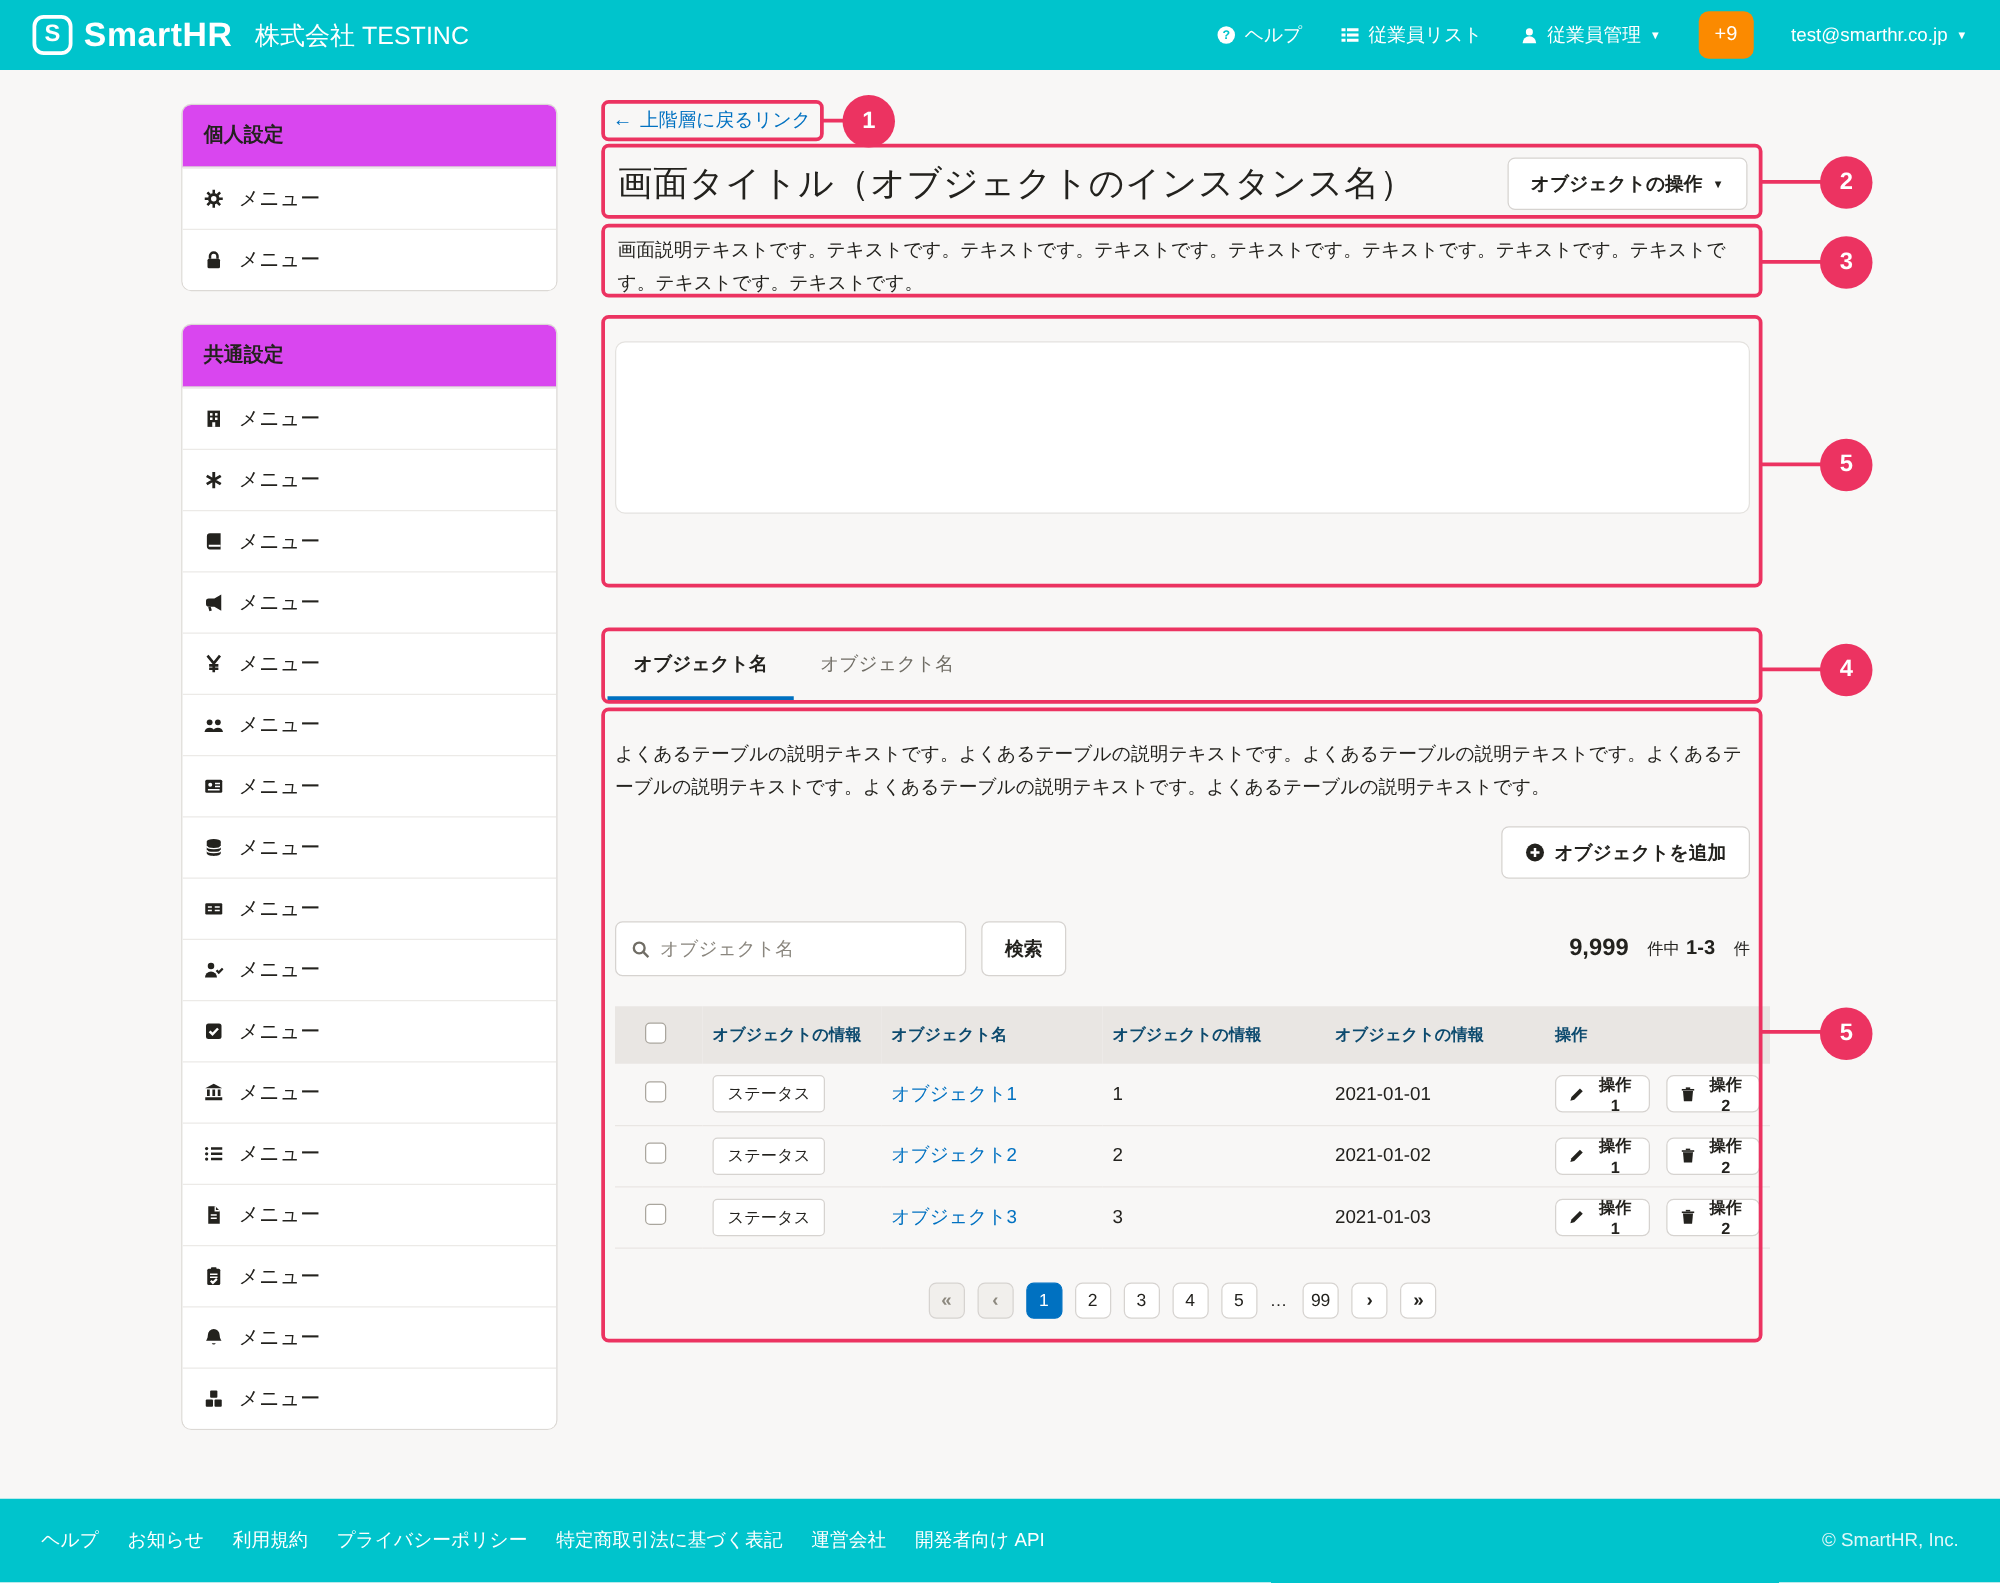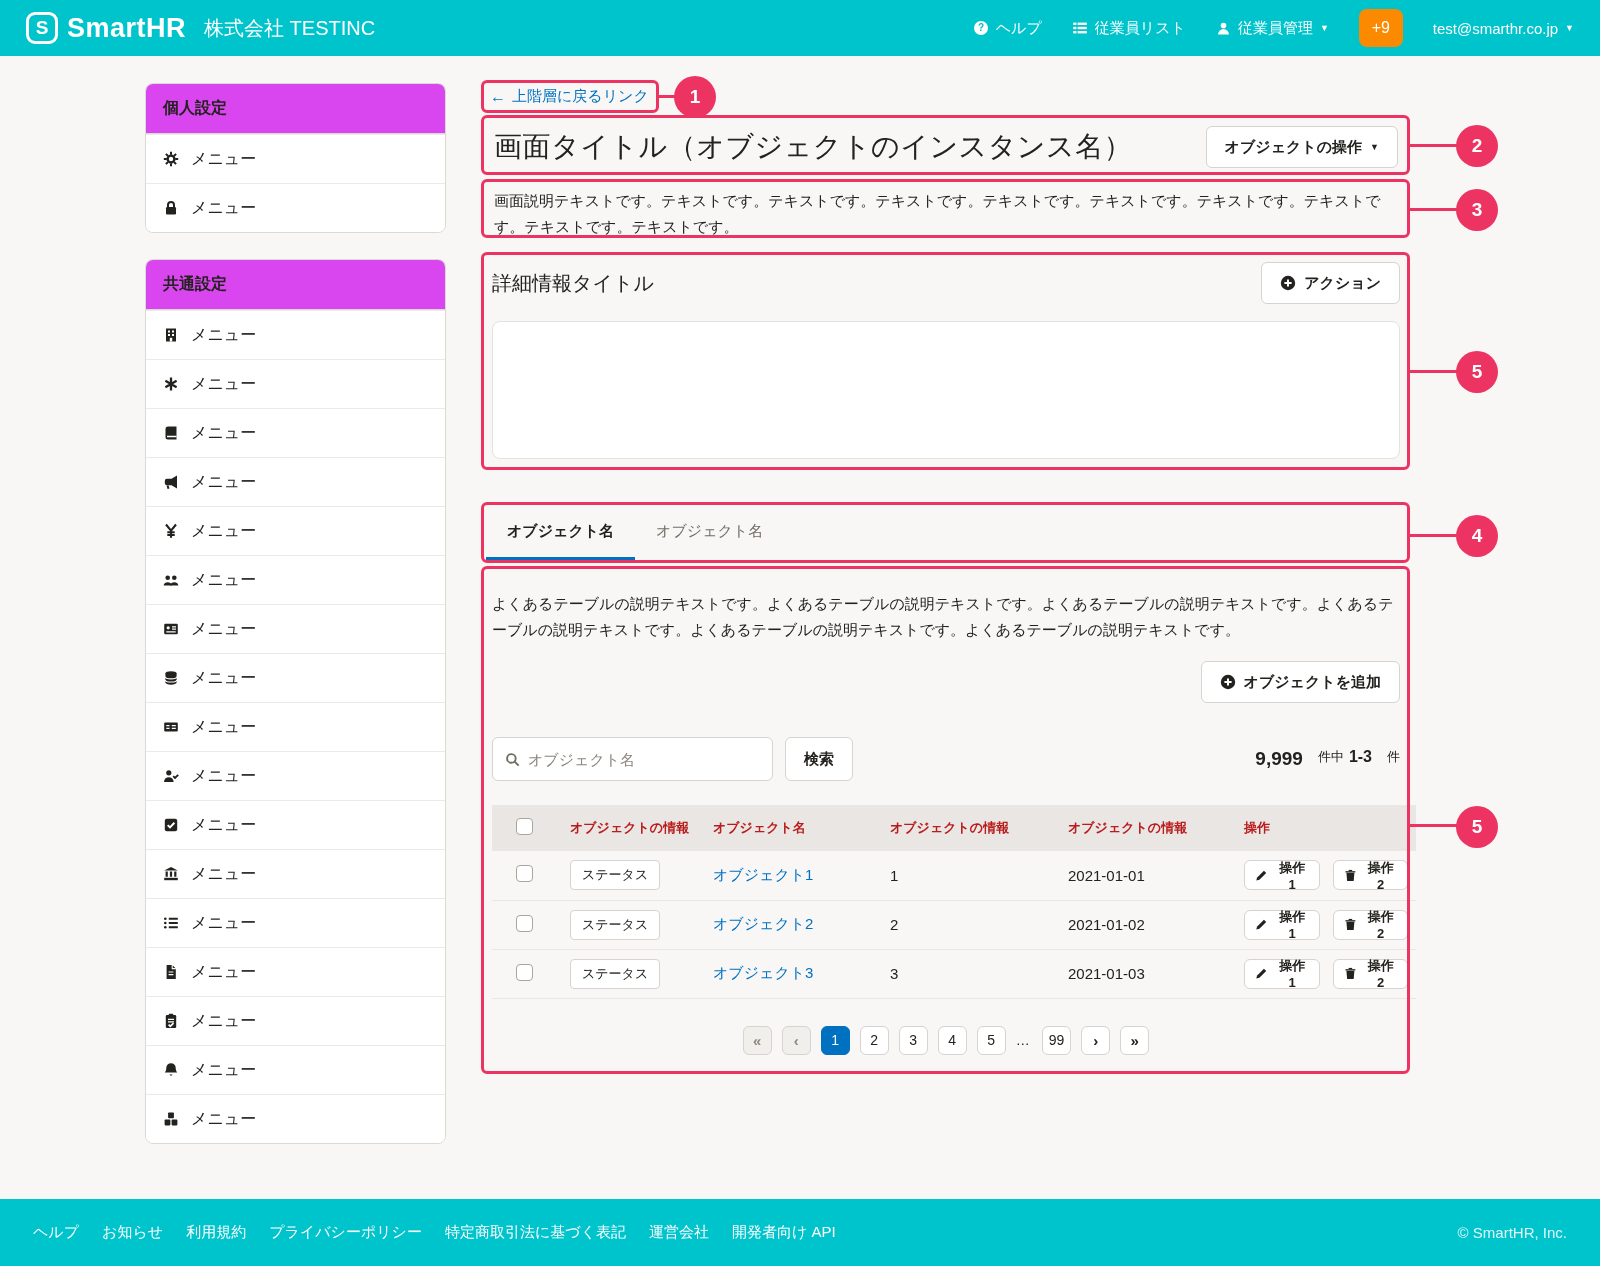--- a/index.html
+++ b/index.html
@@ -72,28 +72,28 @@
   .sec-table { top:486px; height:506px; padding:12px 8px 0 8px; }
   .table-desc { margin-top:10px; font-size:15px; line-height:26px; }
   .add-row { display:flex; justify-content:flex-end; margin-top:18px; }
   .search-row { display:flex; align-items:center; margin-top:34px; }
   .search-box { width:281px; height:44px; background:#fff; border:1px solid #d6d3d0; border-radius:6px;
     display:flex; align-items:center; padding:0 12px; gap:8px; }
   .search-box .ic { width:15px; height:15px; color:#706d65; flex:none; }
   .search-box input { border:none; outline:none; flex:1; font-size:15px; font-family:inherit; color:#23221e; background:transparent; }
   .search-box input::placeholder { color:#8a867e; }
   .search-row .btn-search { margin-left:12px;text-align:center; }
-  .result-count { margin-left:auto; display:flex; align-items:flex-start; gap:5px; white-space:nowrap; }
+  .result-count { margin-left:auto; display:flex; align-items:center; gap:5px; white-space:nowrap; }
   .result-count .num-big { font-size:19px; font-weight:bold; }
   .result-count .num { font-size:16px; font-weight:bold; }
   .result-count .unit { font-size:13px;margin-left:10px; }
 
   table.data-table { width:100%; border-collapse:collapse; margin-top:24px; table-layout:fixed; }
   .data-table th { background:#e9e6e3; font-size:13px; font-weight:bold; text-align:left;
-    padding:13px 8px; color:#b91c1c; }
+    padding:13px 8px; color:#0c4a6e; }
   .data-table td { padding:9px 8px; height:49px; border-bottom:1px solid #e9e6e3; font-size:15px; vertical-align:middle; }
   .data-table tr td:first-child, .data-table th:first-child { padding-left:24px; }
   .cbx { width:17px; height:17px; border:1.5px solid #aaa69e; border-radius:4px; background:#fff; cursor:pointer; display:inline-block; }
   .status-badge { display:inline-block; border:1px solid #d6d3d0; border-radius:4px; background:#fff;
     padding:5px 11px; font-size:13px; color:#23221e; }
   .cell-link { color:#0071c1; text-decoration:none; cursor:pointer; }
   .row-actions { display:flex; gap:13px; }
 
   .pagination { display:flex; justify-content:center; align-items:center; gap:10px; margin-top:27px; }
   .page-btn { min-width:29px; height:29px; padding:0 6px; display:inline-flex; align-items:center; justify-content:center;
@@ -378,32 +378,20 @@
     <h1 class="page-title">画面タイトル（オブジェクトのインスタンス名）</h1>
     <button class="btn btn-lg">
       <span>オブジェクトの操作</span>
       <span class="caret">▼</span>
     </button>
   </div>
 
   <div class="sec sec-desc">画面説明テキストです。テキストです。テキストです。テキストです。テキストです。テキストです。テキストです。テキストです。テキストです。テキストです。</div>
 
   <div class="sec sec-detail">
-    <div class="detail-head">
-      <h2 class="panel-title">詳細情報タイトル</h2>
-      <button class="btn btn-lg">
-        <span class="ic">
-            <svg viewBox="0 0 16 16" width="100%" height="100%" aria-hidden="true">
-              <circle cx="8" cy="8" r="7.2" fill="currentColor"></circle>
-              <path d="M8 4.4v7.2M4.4 8h7.2" stroke="#fff" stroke-width="2"></path>
-            </svg>
-          </span>
-        <span>アクション</span>
-      </button>
-    </div>
     <div class="detail-card"></div>
   </div>
 
   <div class="sec sec-tabs">
     <div class="tab-strip">
       <div class="tab active">
         <span>オブジェクト名</span>
       </div>
       <div class="tab">
         <span>オブジェクト名</span>

